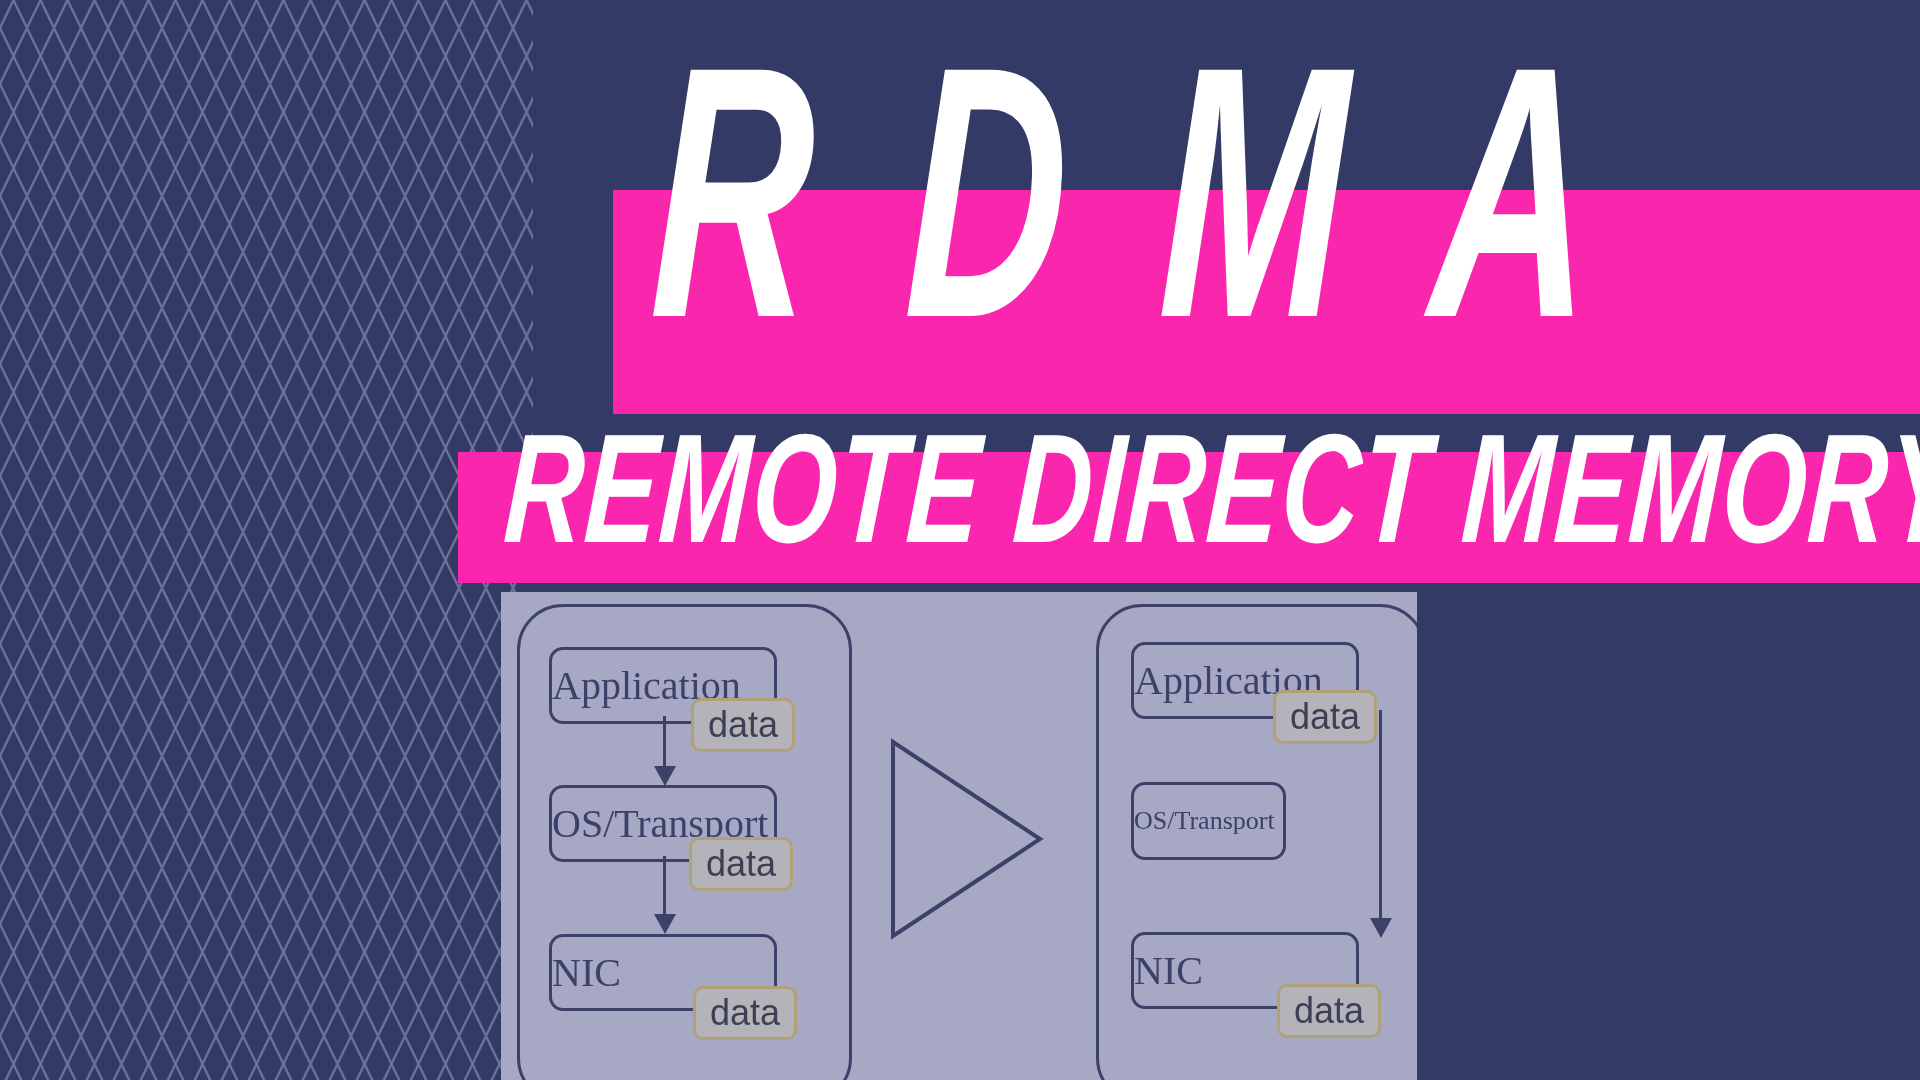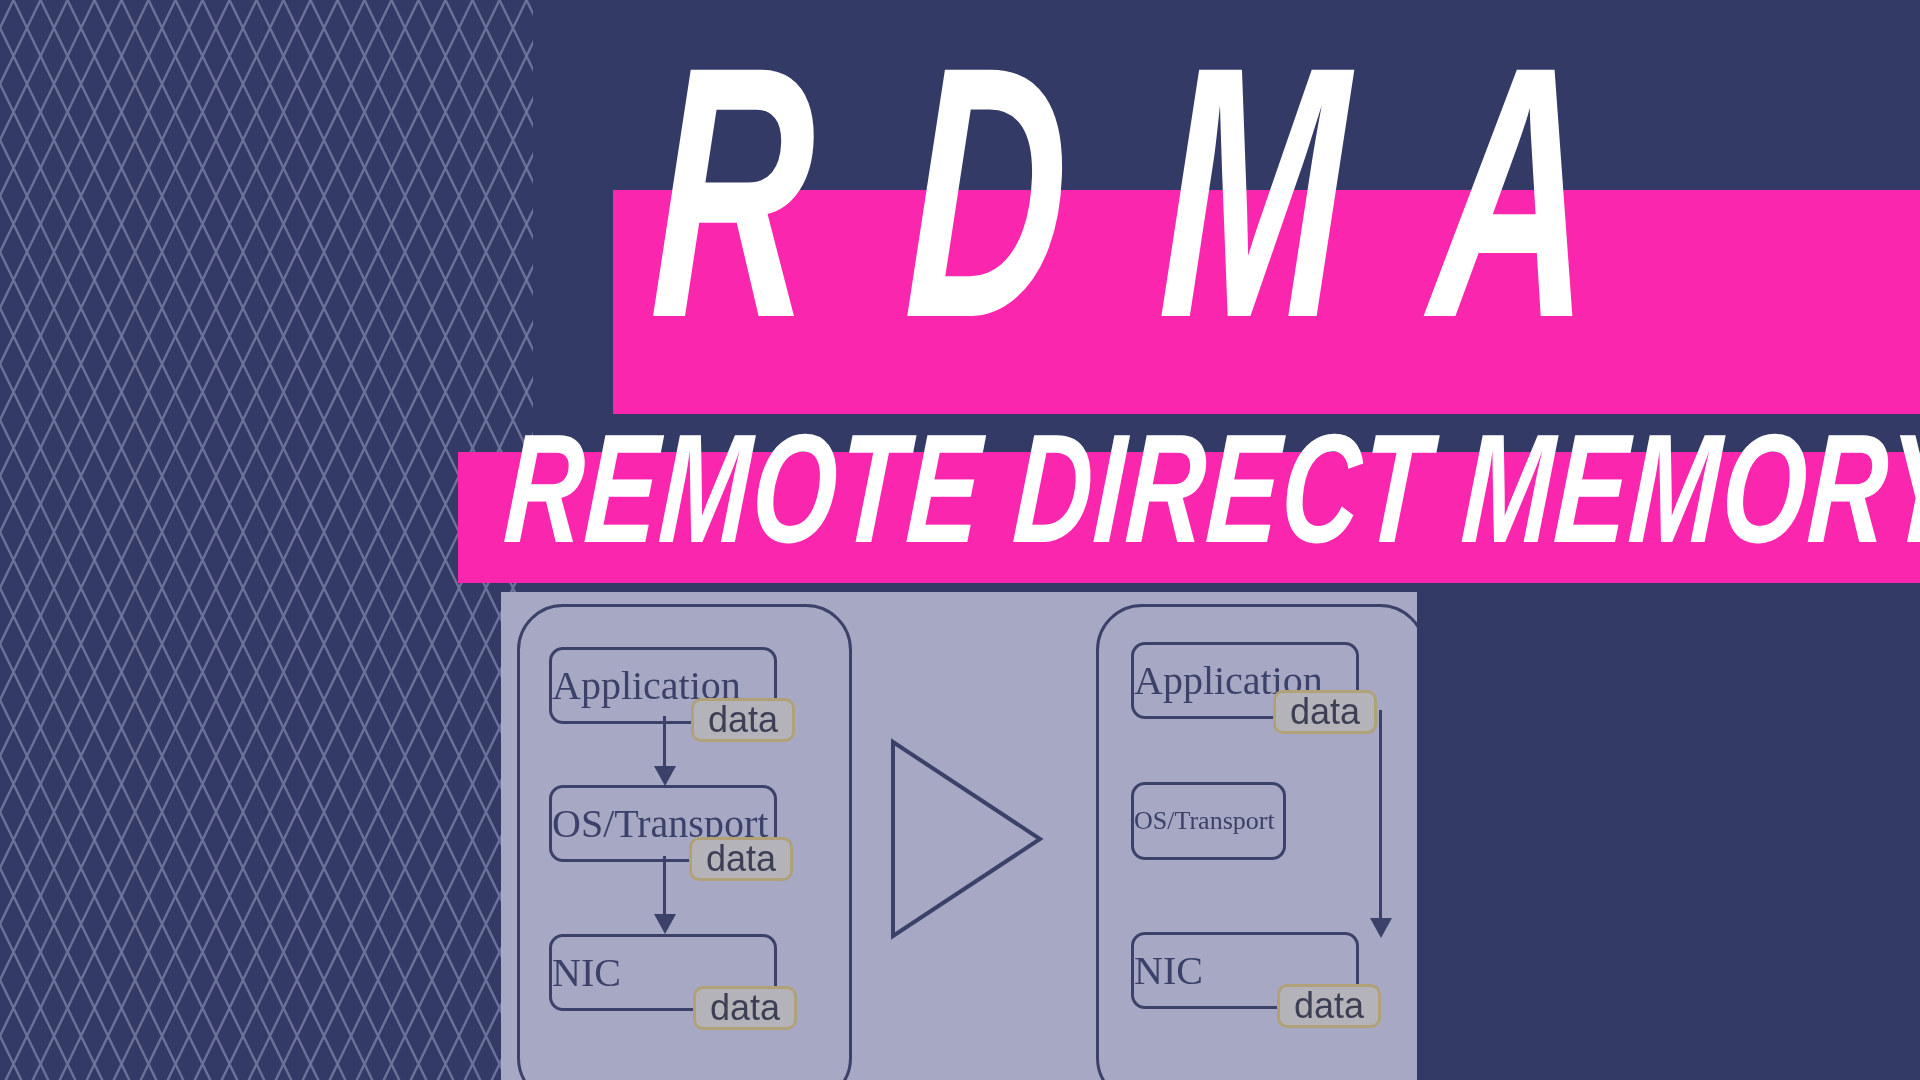--- a/index.html
+++ b/index.html
@@ -100,21 +100,21 @@
   .tag{
     position:absolute;
     border:3px solid #b0a179;
     border-radius:10px;
     background:#b4b3ba;
     box-sizing:border-box;
     display:flex;align-items:center;justify-content:center;
     color:#3d4055;
     font-size:36px;
     padding:16px 14px;
-    height:44px;
+    height:54px;
   }
   .t-l1{left:190px;top:106px;}
   .t-l2{left:188px;top:245px;}
   .t-l3{left:192px;top:394px;}
   .t-r1{left:772px;top:98px;}
   .t-r2{left:776px;top:392px;}
 
   .arrow{position:absolute;}
   .arrow .shaft{position:absolute;width:3px;background:#3b4168;left:0;top:0;}
   .arrow .head{

